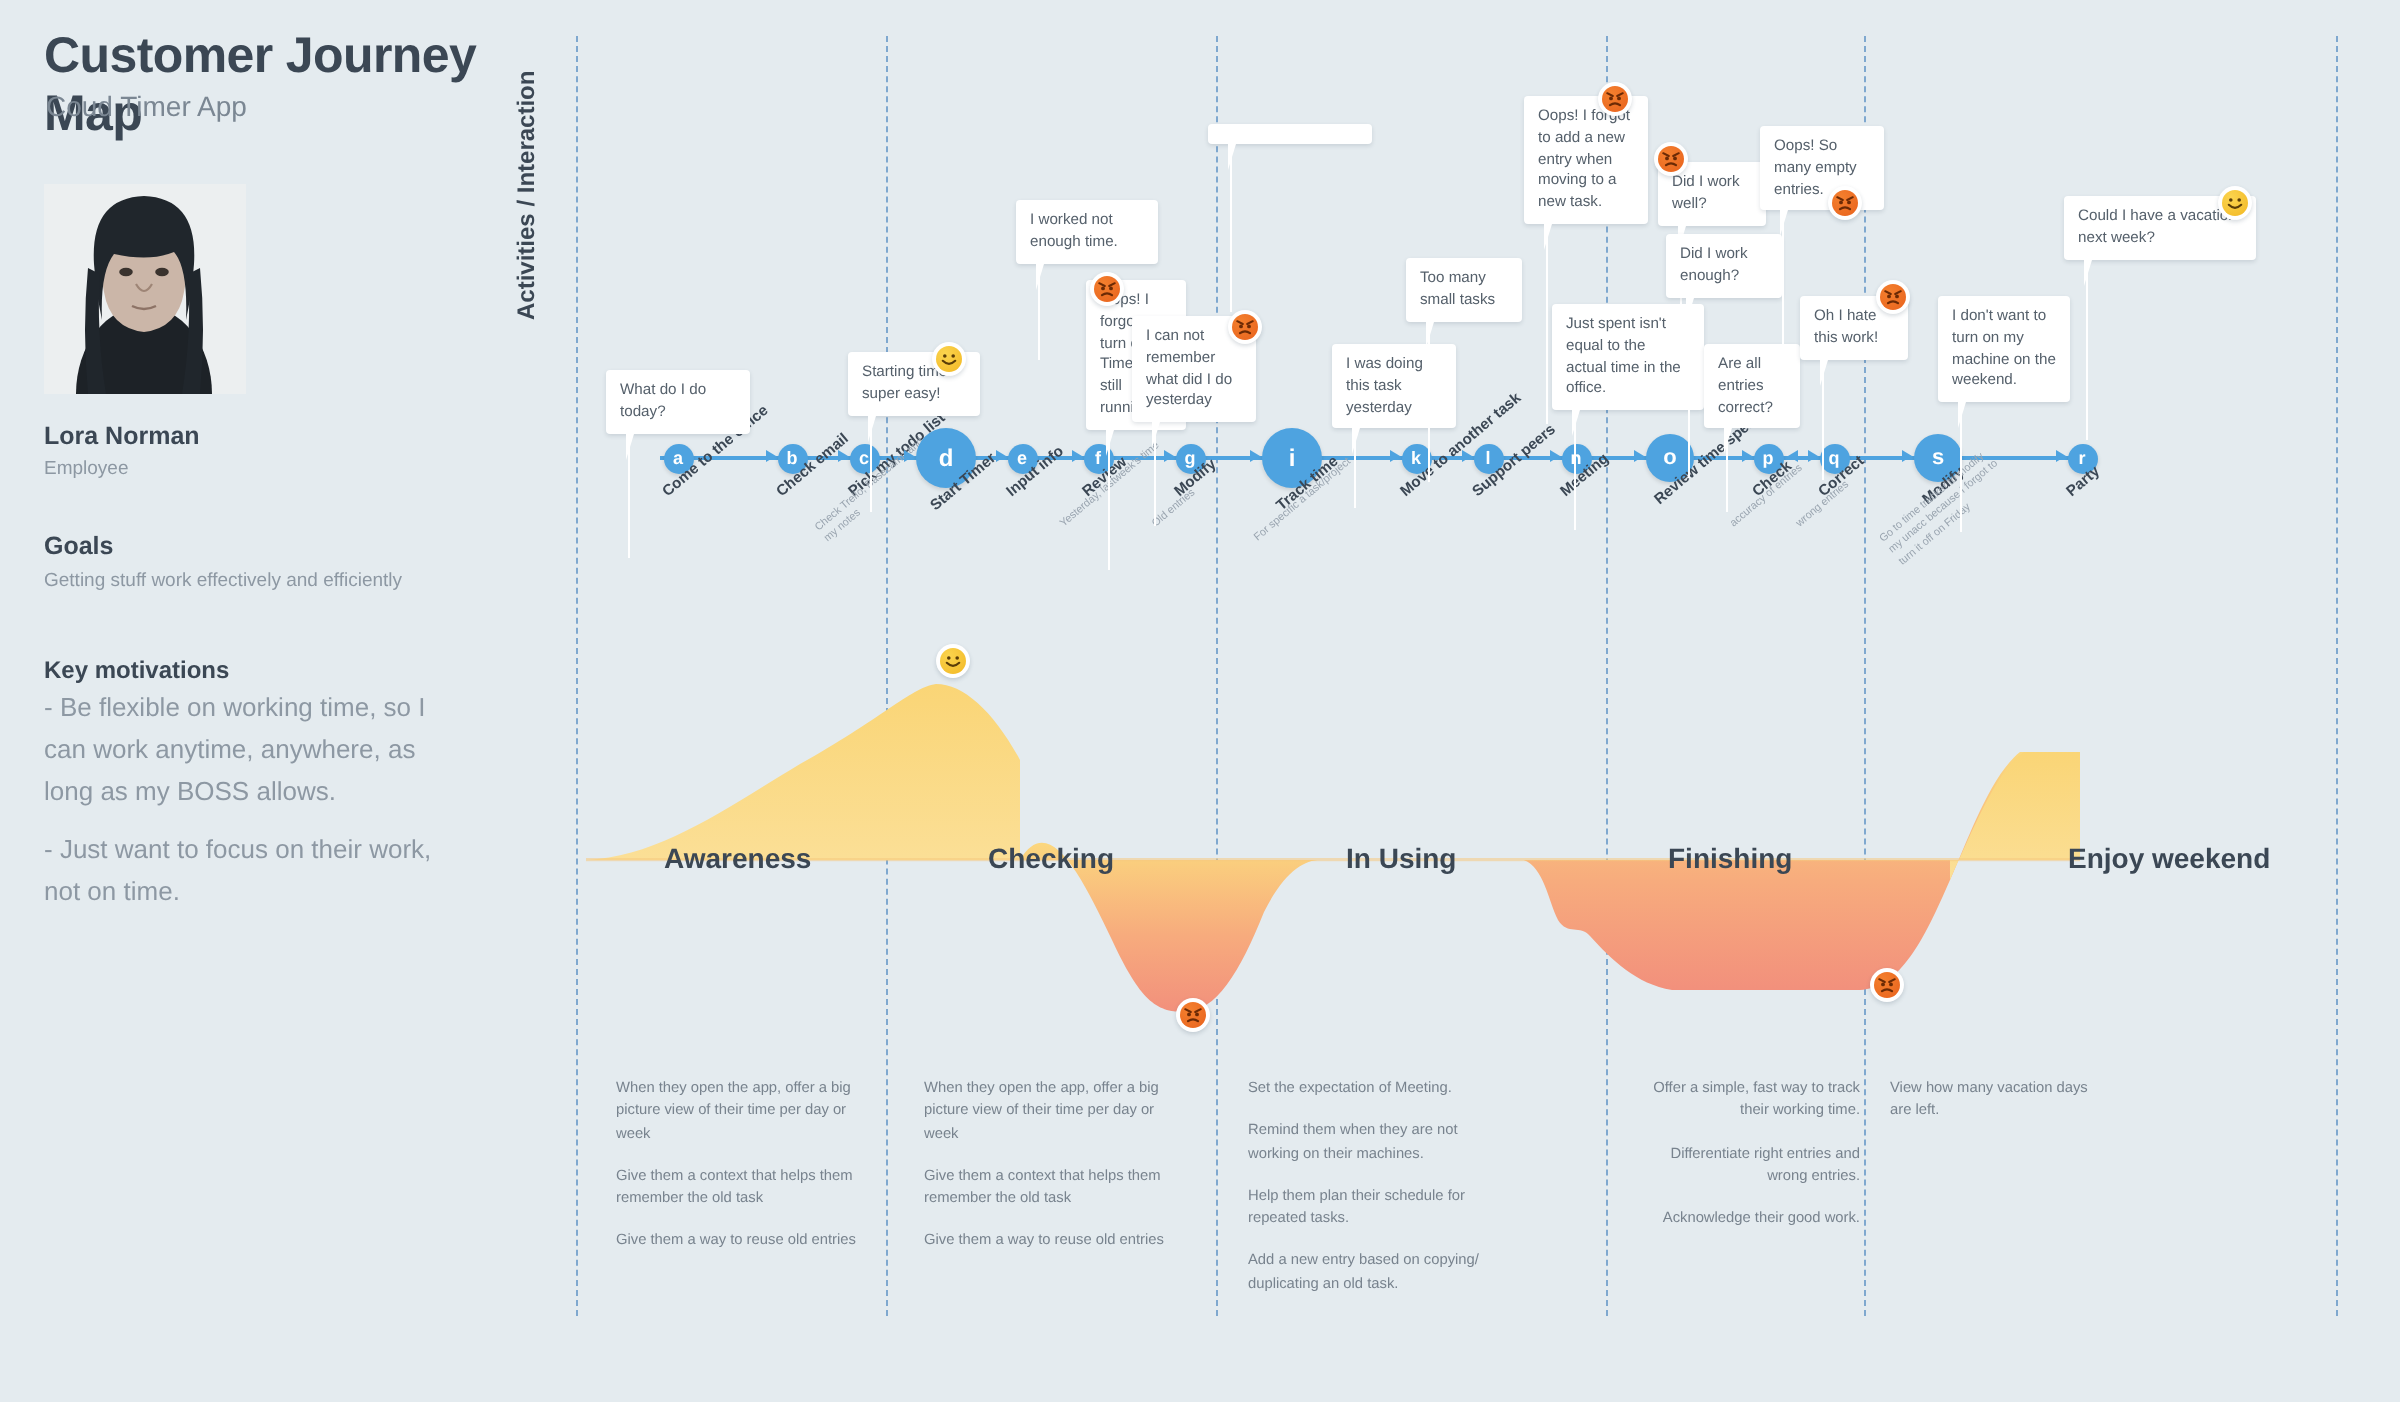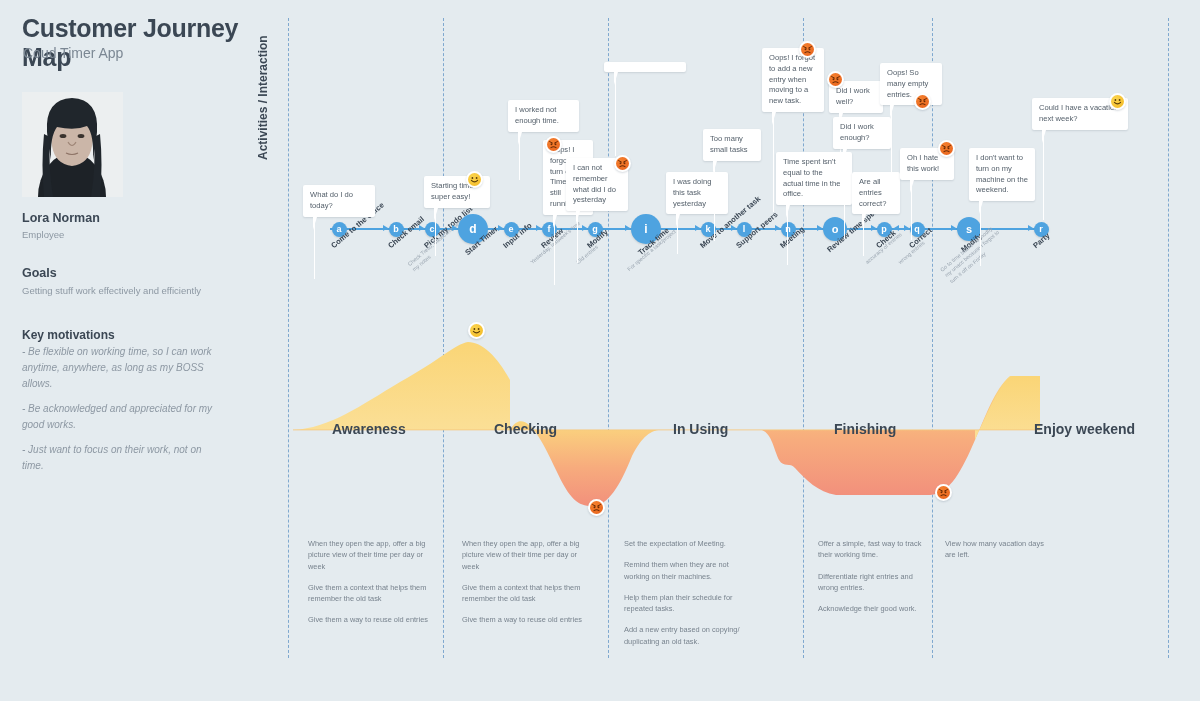--- a/index.html
+++ b/index.html
@@ -26,21 +26,21 @@
   #persona-photo svg{display:block;}
 
   #persona-name{position:absolute;left:22px;top:211px;font-size:12.5px;font-weight:bold;color:#3b4754;}
   #persona-role{position:absolute;left:22px;top:229px;font-size:9.5px;color:#8d98a3;}
 
   #goals-title{position:absolute;left:22px;top:266px;font-size:12.5px;font-weight:bold;color:#3b4754;}
   #goals-text{position:absolute;left:22px;top:284px;width:190px;font-size:9.5px;color:#8d98a3;line-height:1.45;}
 
   #motivations-title{position:absolute;left:22px;top:328px;font-size:12px;font-weight:bold;color:#3b4754;}
   #motivations-list{position:absolute;left:22px;top:344px;width:196px;}
-  .motivation{font-size:10px;color:#8d98a3;line-height:1.6;margin-bottom:9px;font-style:italic;}
+  .motivation{font-size:13px;color:#8d98a3;line-height:1.6;margin-bottom:9px;}
 
   
   #axis-label{
     position:absolute;left:256px;top:160px;
     font-size:12px;font-weight:bold;color:#3b4754;
     transform:rotate(-90deg);transform-origin:left top;
     white-space:nowrap;
   }
 
   
@@ -152,21 +152,20 @@
 
     <div id="persona-name">Lora Norman</div>
     <div id="persona-role">Employee</div>
 
     <div id="goals-title">Goals</div>
     <div id="goals-text">Getting stuff work effectively and efficiently</div>
 
     <div id="motivations-title">Key motivations</div>
     <div id="motivations-list">
         <div class="motivation">- Be flexible on working time, so I can work anytime, anywhere, as long as my BOSS allows.</div>
-        <div class="motivation">- Be acknowledged and appreciated for my good works.</div>
         <div class="motivation">- Just want to focus on their work, not on time.</div>
       </div>
   </div>
 
   <div id="axis-label">Activities / Interaction</div>
 
   <div id="dividers-layer">
       <div class="divider" style="left: 288px;"></div>
       <div class="divider" style="left: 443px;"></div>
       <div class="divider" style="left: 608px;"></div>
@@ -277,21 +276,21 @@
       <div class="emoji angry" style="left: 799px; top: 41px;">
         <span class="face"></span>
         <svg width="13" height="13" viewBox="0 0 13 13">
           <path d="M2.6 3.6 L5.4 5" stroke="#6b2a05" stroke-width="1" stroke-linecap="round"></path>
           <path d="M10.4 3.6 L7.6 5" stroke="#6b2a05" stroke-width="1" stroke-linecap="round"></path>
           <circle cx="4.5" cy="6.2" r="0.95" fill="#6b2a05"></circle>
           <circle cx="8.5" cy="6.2" r="0.95" fill="#6b2a05"></circle>
           <path d="M4 9.6 q2.5 -1.8 5 0" stroke="#6b2a05" stroke-width="1.1" fill="none" stroke-linecap="round"></path>
         </svg>
       </div>
-      <div class="bubble" style="left: 776px; top: 152px; width: 62px;"><span>Time spent isn't equal to the actual time in the office.</span><span class="tailline"></span><span class="stem" style="height: 60px;"></span></div>
+      <div class="bubble" style="left: 776px; top: 152px; width: 62px;"><span>Just spent isn't equal to the actual time in the office.</span><span class="tailline"></span><span class="stem" style="height: 60px;"></span></div>
       <div class="bubble" style="left: 829px; top: 81px; width: 40px;"><span>Did I work well?</span><span class="tailline"></span><span class="stem" style="height: 84px;"></span></div>
       <div class="emoji angry" style="left: 827px; top: 71px;">
         <span class="face"></span>
         <svg width="13" height="13" viewBox="0 0 13 13">
           <path d="M2.6 3.6 L5.4 5" stroke="#6b2a05" stroke-width="1" stroke-linecap="round"></path>
           <path d="M10.4 3.6 L7.6 5" stroke="#6b2a05" stroke-width="1" stroke-linecap="round"></path>
           <circle cx="4.5" cy="6.2" r="0.95" fill="#6b2a05"></circle>
           <circle cx="8.5" cy="6.2" r="0.95" fill="#6b2a05"></circle>
           <path d="M4 9.6 q2.5 -1.8 5 0" stroke="#6b2a05" stroke-width="1.1" fill="none" stroke-linecap="round"></path>
         </svg>
@@ -411,21 +410,21 @@
         <div class="rec-item">When they open the app, offer a big picture view of their time per day or week</div>
         <div class="rec-item">Give them a context that helps them remember the old task</div>
         <div class="rec-item">Give them a way to reuse old entries</div>
       </div>
       <div class="rec-col" style="left: 624px; width: 124px;">
         <div class="rec-item">Set the expectation of Meeting.</div>
         <div class="rec-item">Remind them when they are not working on their machines.</div>
         <div class="rec-item">Help them plan their schedule for repeated tasks.</div>
         <div class="rec-item">Add a new entry based on copying/ duplicating an old task.</div>
       </div>
-      <div class="rec-col" style="left: 818px; width: 112px;">
+      <div class="rec-col" style="left: 818px; width: 112px; text-align: right;">
         <div class="rec-item">Offer a simple, fast way to track their working time.</div>
         <div class="rec-item">Differentiate right entries and wrong entries.</div>
         <div class="rec-item">Acknowledge their good work.</div>
       </div>
       <div class="rec-col" style="left: 945px; width: 104px;">
         <div class="rec-item">View how many vacation days are left.</div>
       </div>
     </div>
 
 </div>

